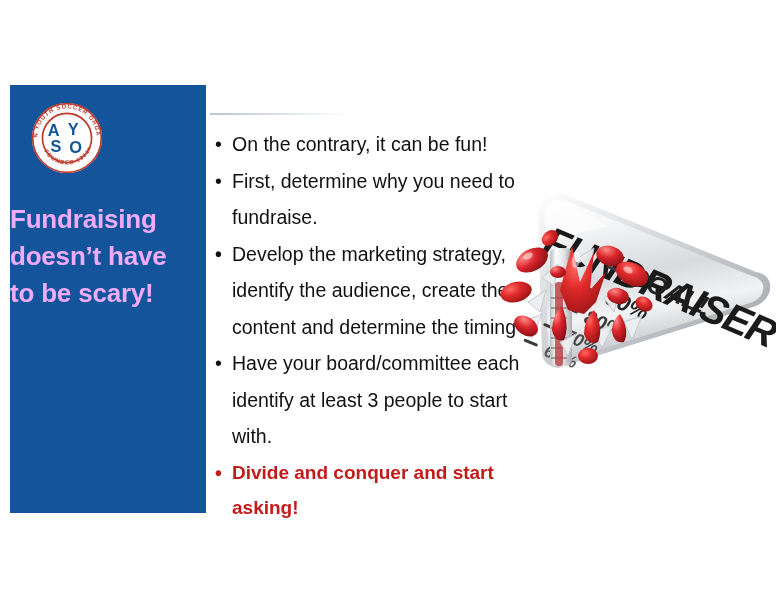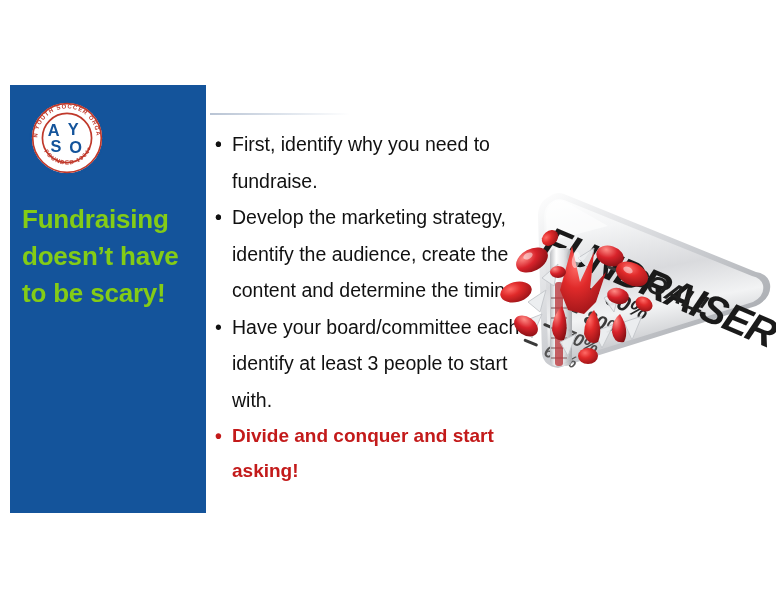--- a/index.html
+++ b/index.html
@@ -40,24 +40,24 @@
     left: 18px;
     top: 14px;
     width: 78px;
     height: 78px;
   }
   #logo svg { display: block; }
 
   
   #panel-title {
     position: absolute;
-    left: 12px;
+    left: 0;
     top: 116px;
     width: 184px;
-    color: #84cc16;
+    color: #f0abfc;
     font-size: 26px;
     font-weight: bold;
     line-height: 37px;
     letter-spacing: -0.2px;
     white-space: pre-line;
   }
 
   
   #top-rule {
     position: absolute;
@@ -148,24 +148,25 @@
     </div>
 
     <div id="panel-title">Fundraising doesn’t have to be scary!</div>
   </div>
 
   <div id="top-rule"></div>
 
   <ul id="bullets">
     <li>
       <span class="bullet-dot">•</span>
-    </li>
-    <li>
-      <span class="bullet-dot">•</span>
-      <span>First, identify why you need to fundraise.</span>
+      <span>On the contrary, it can be fun!</span>
+    </li>
+    <li>
+      <span class="bullet-dot">•</span>
+      <span>First, determine why you need to fundraise.</span>
     </li>
     <li>
       <span class="bullet-dot">•</span>
     </li>
     <li>
       <span class="bullet-dot">•</span>
       <span>Develop the marketing strategy, identify the audience, create the content and determine the timing</span>
     </li>
     <li>
       <span class="bullet-dot">•</span>

